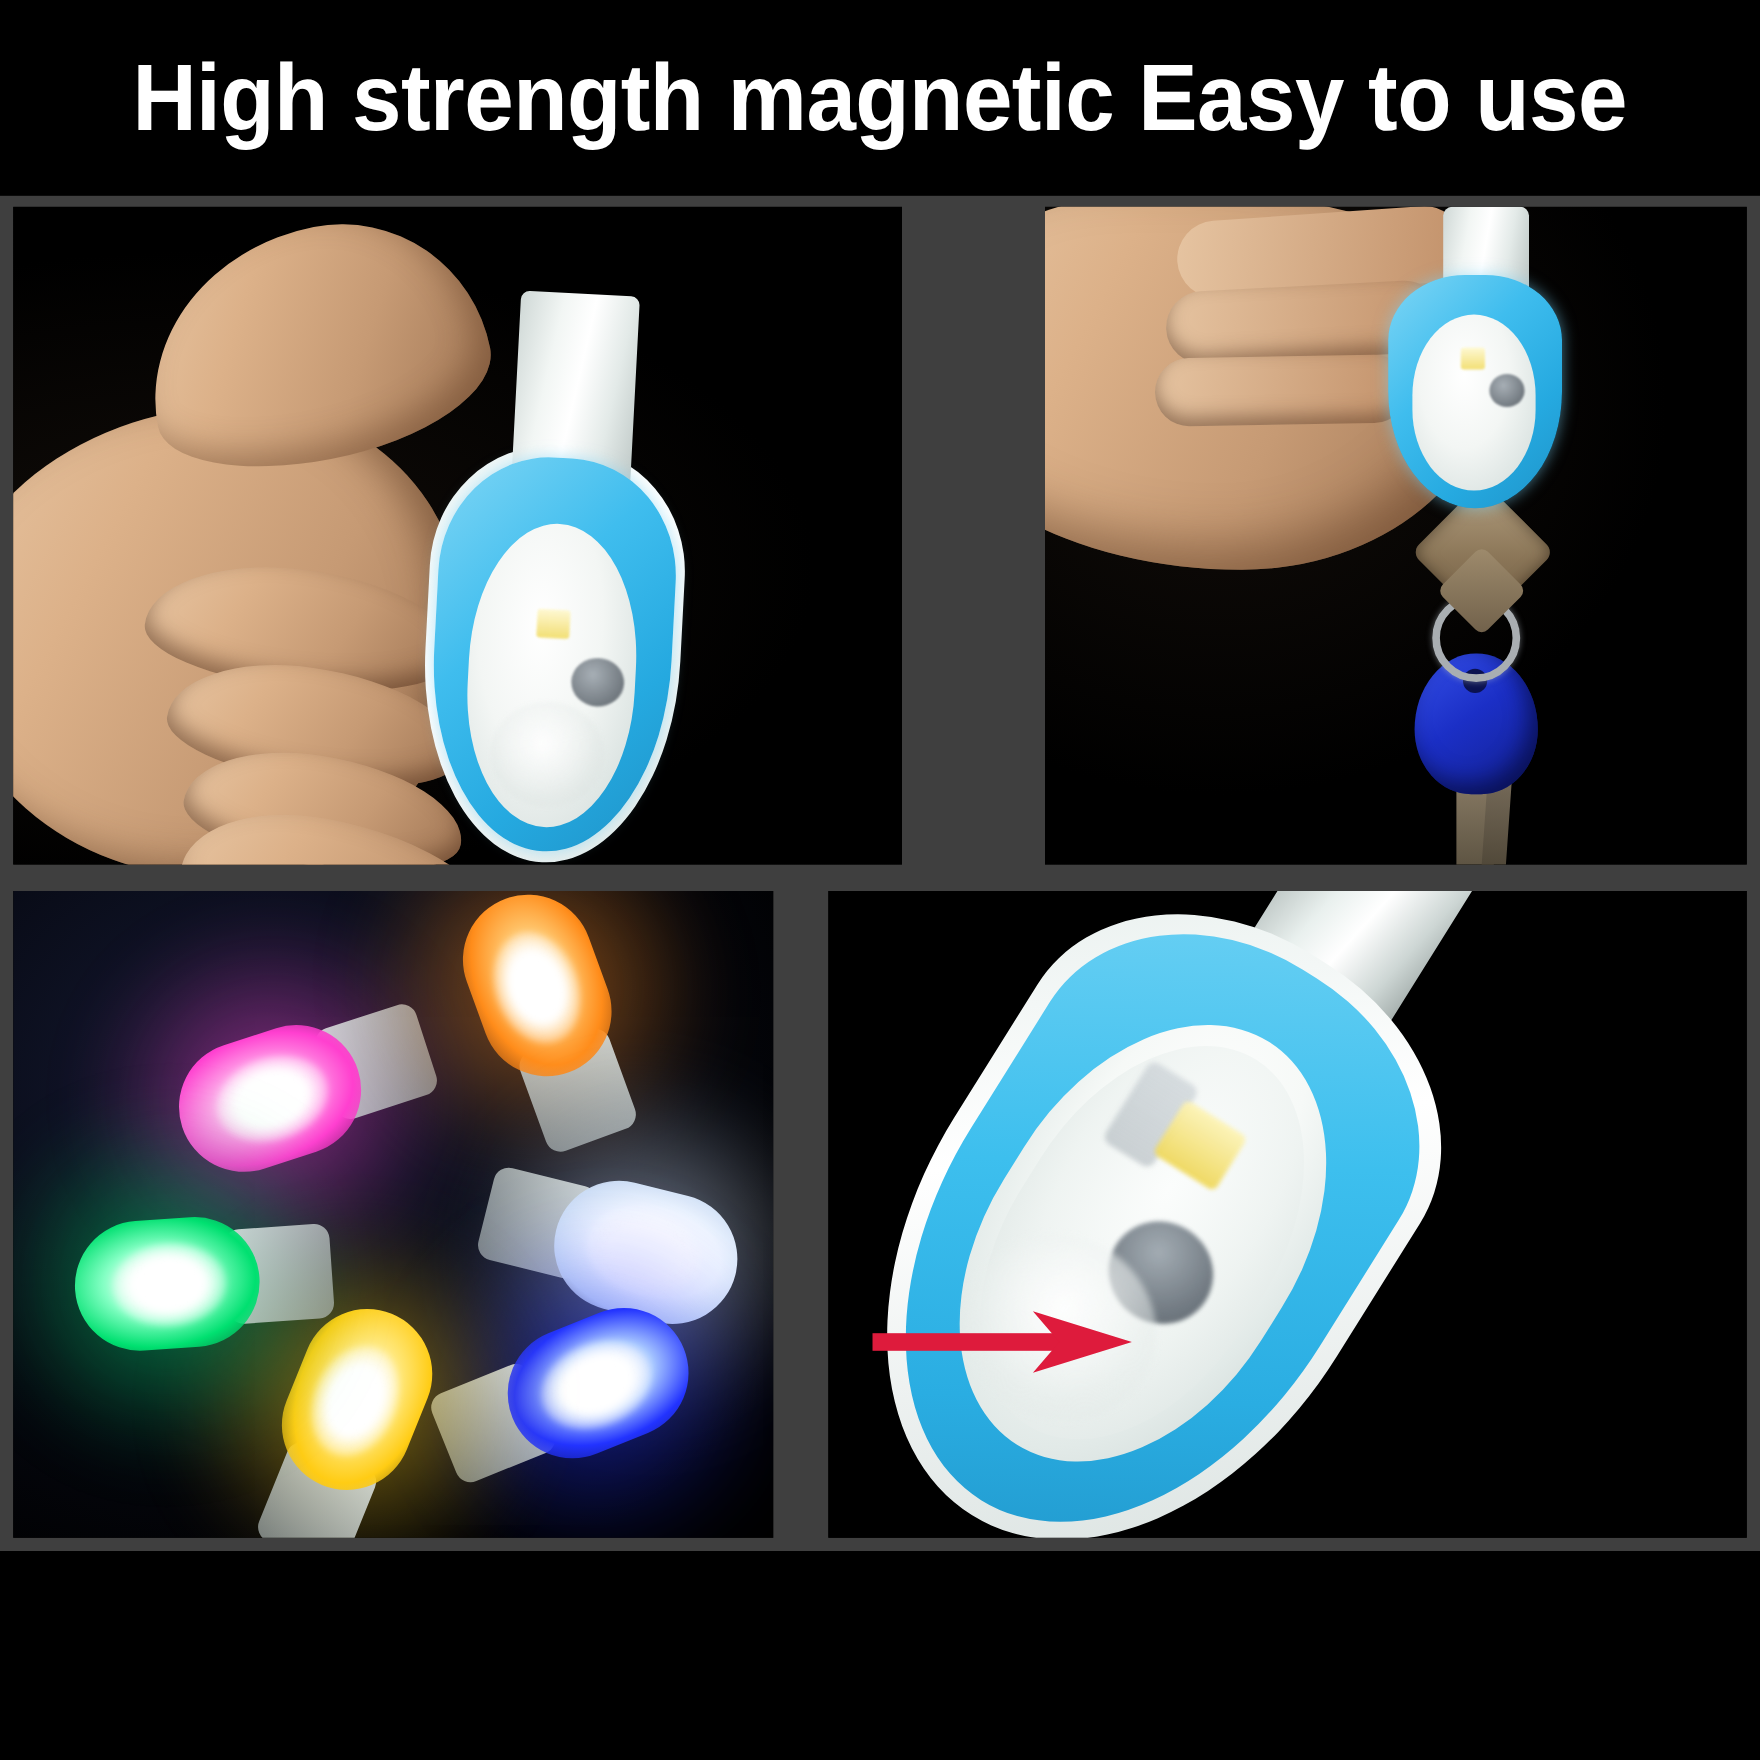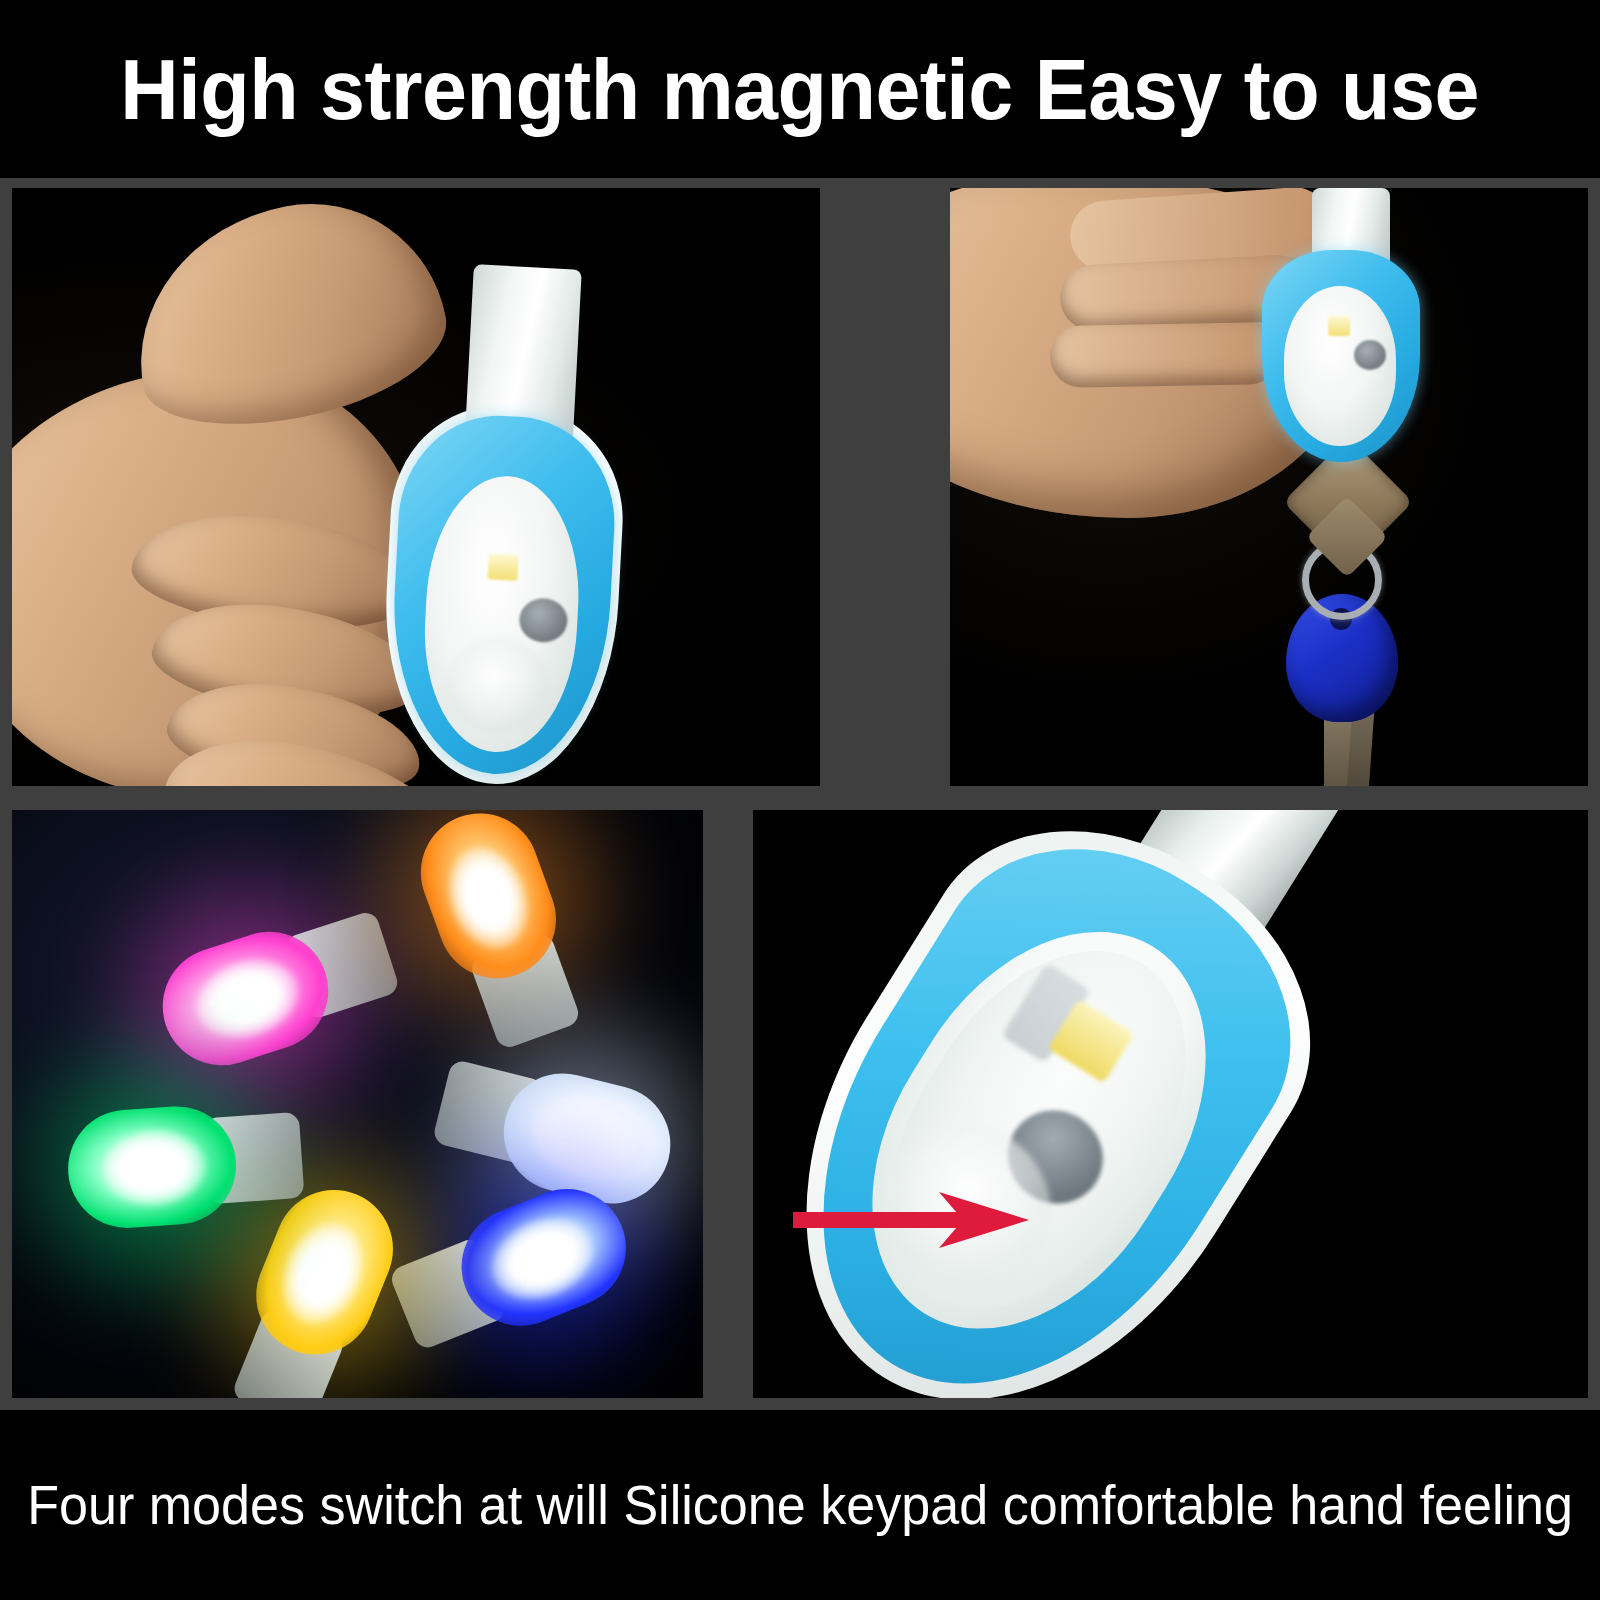--- a/index.html
+++ b/index.html
@@ -306,17 +306,14 @@
           <svg width="270" height="64" viewBox="0 0 270 64">
             <rect x="0" y="24" width="176" height="16" fill="#de1b3c"></rect>
             <path d="M146 4 L236 32 L146 60 L170 32 Z" fill="#de1b3c"></path>
           </svg>
         </div>
       </div>
     </div>
 
   </div>
 
-  <div class="caption">
-    <span>Four modes switch at will Silicone keypad comfortable hand feeling</span>
-  </div>
 
 </div>
 
 </body></html>

